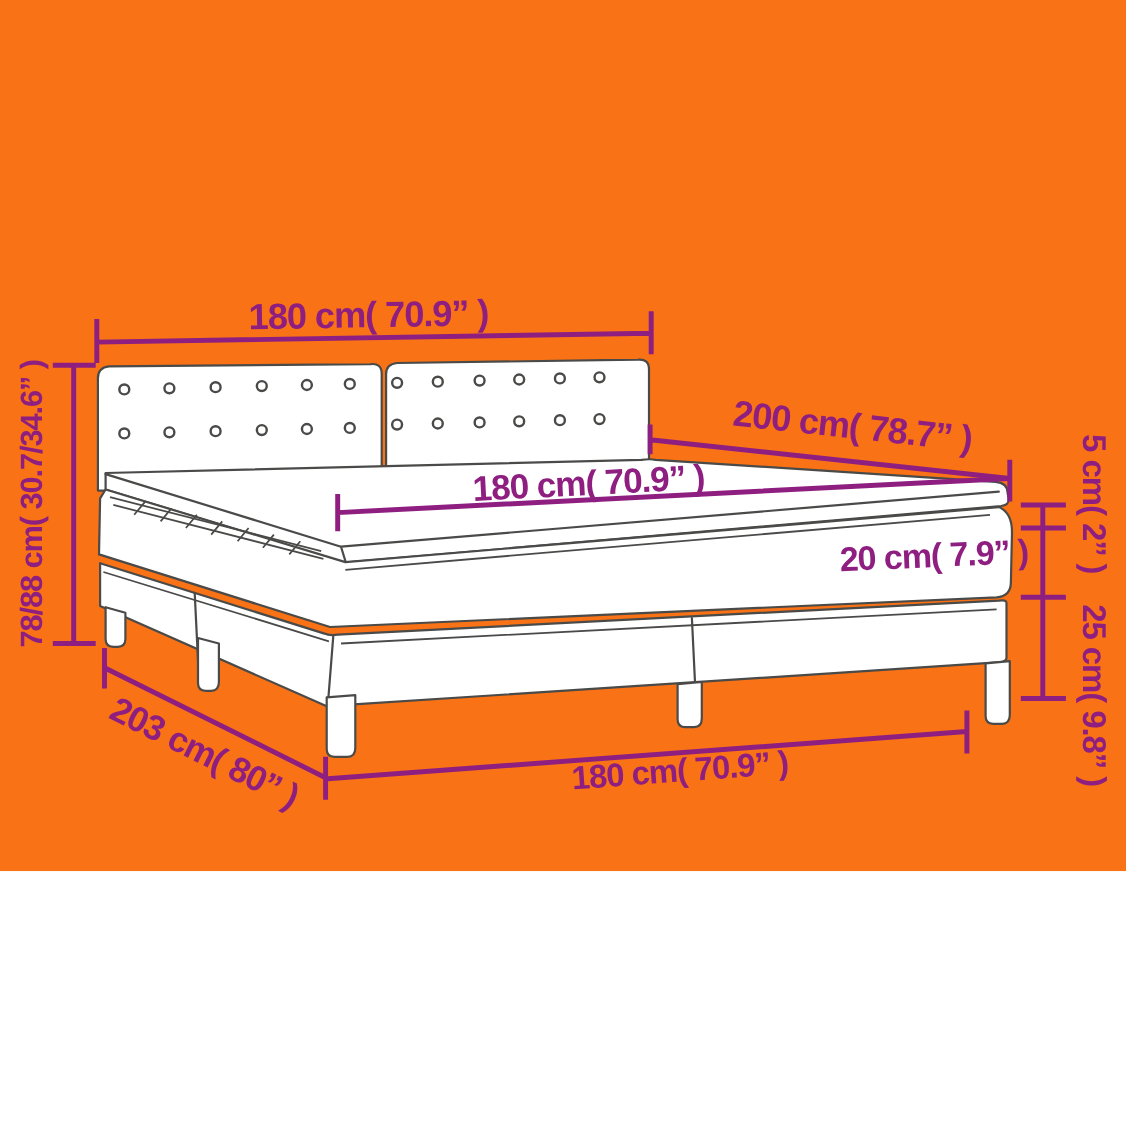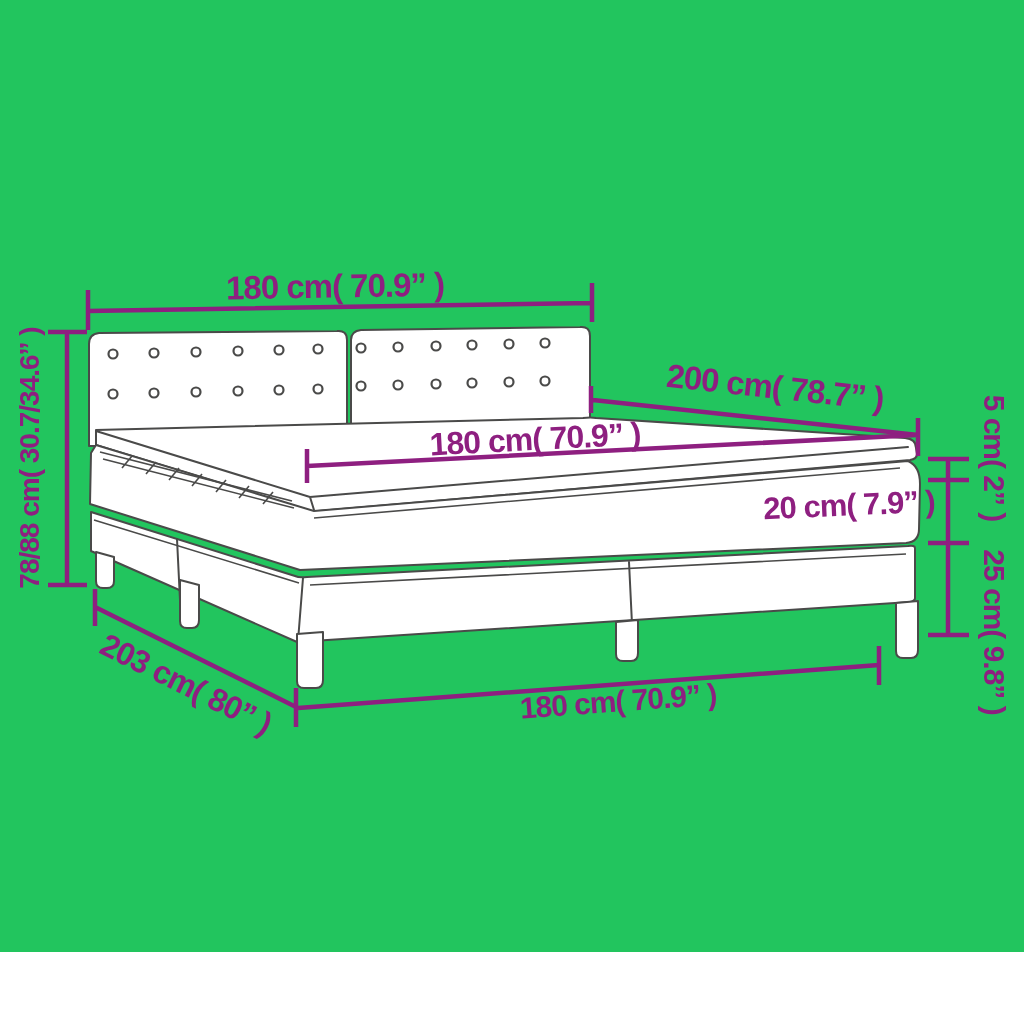--- a/index.html
+++ b/index.html
@@ -4,22 +4,22 @@
 <style>
   html, body {
     margin: 0;
     padding: 0;
     background: #ffffff;
     font-family: "Liberation Sans", sans-serif;
   }
   .stage {
     position: relative;
     width: 1024px;
-    height: 952px;
-    background: #22c55e;
+    height: 792px;
+    background: #f97316;
     overflow: hidden;
   }
   svg { display: block; }
   .art {
     fill: #ffffff;
     stroke: #4a4a49;
     stroke-width: 2;
     stroke-linejoin: round;
     stroke-linecap: round;
   }

